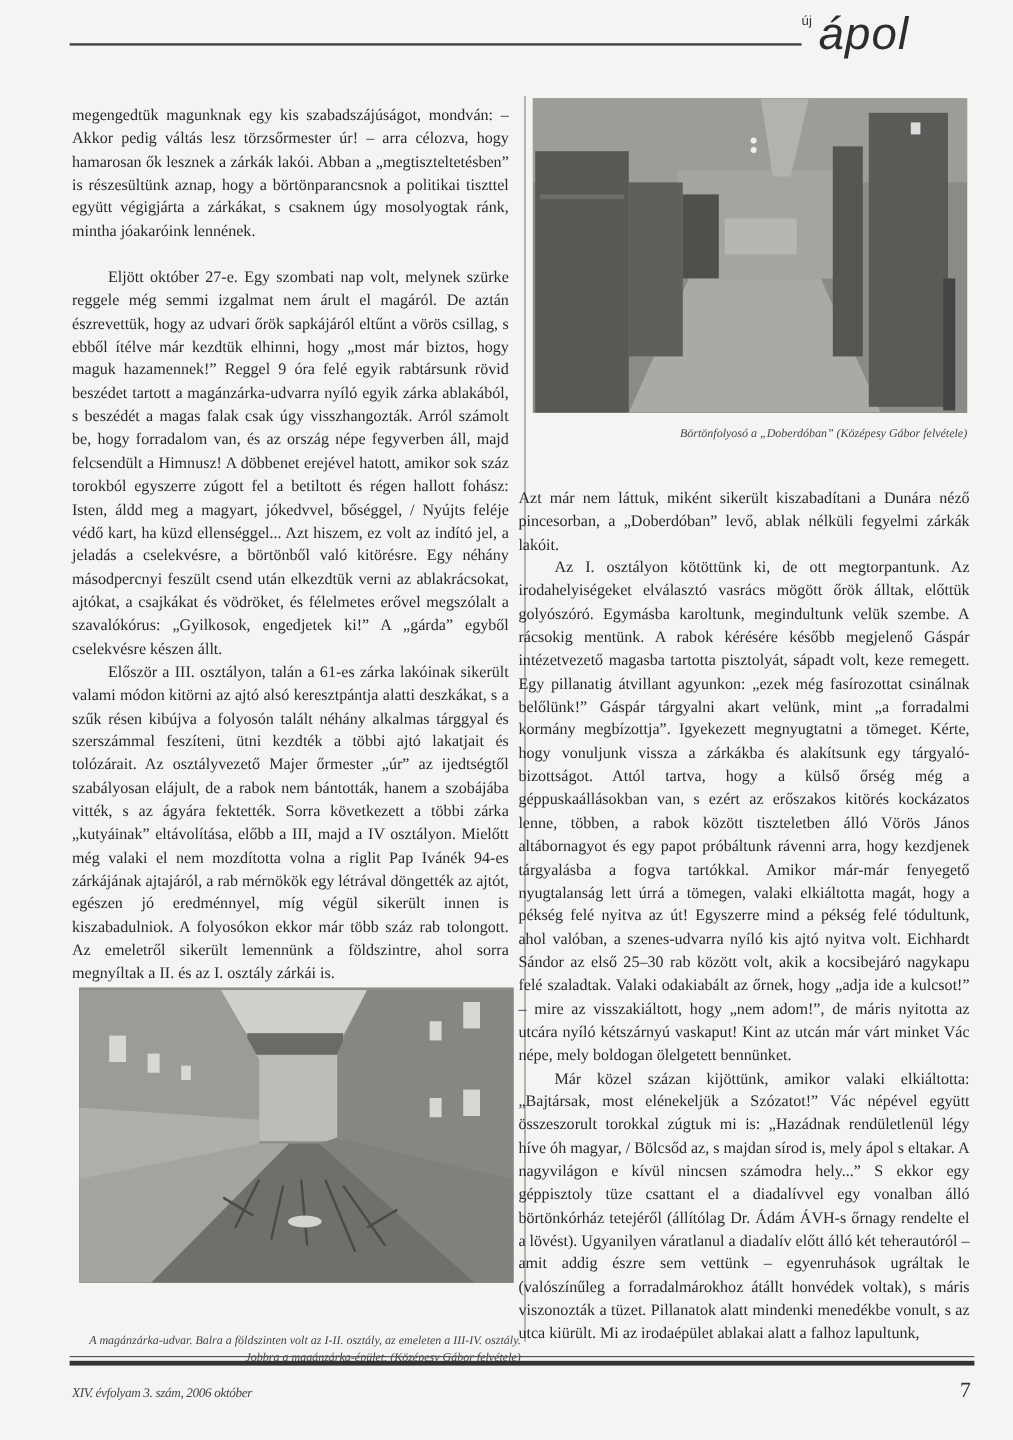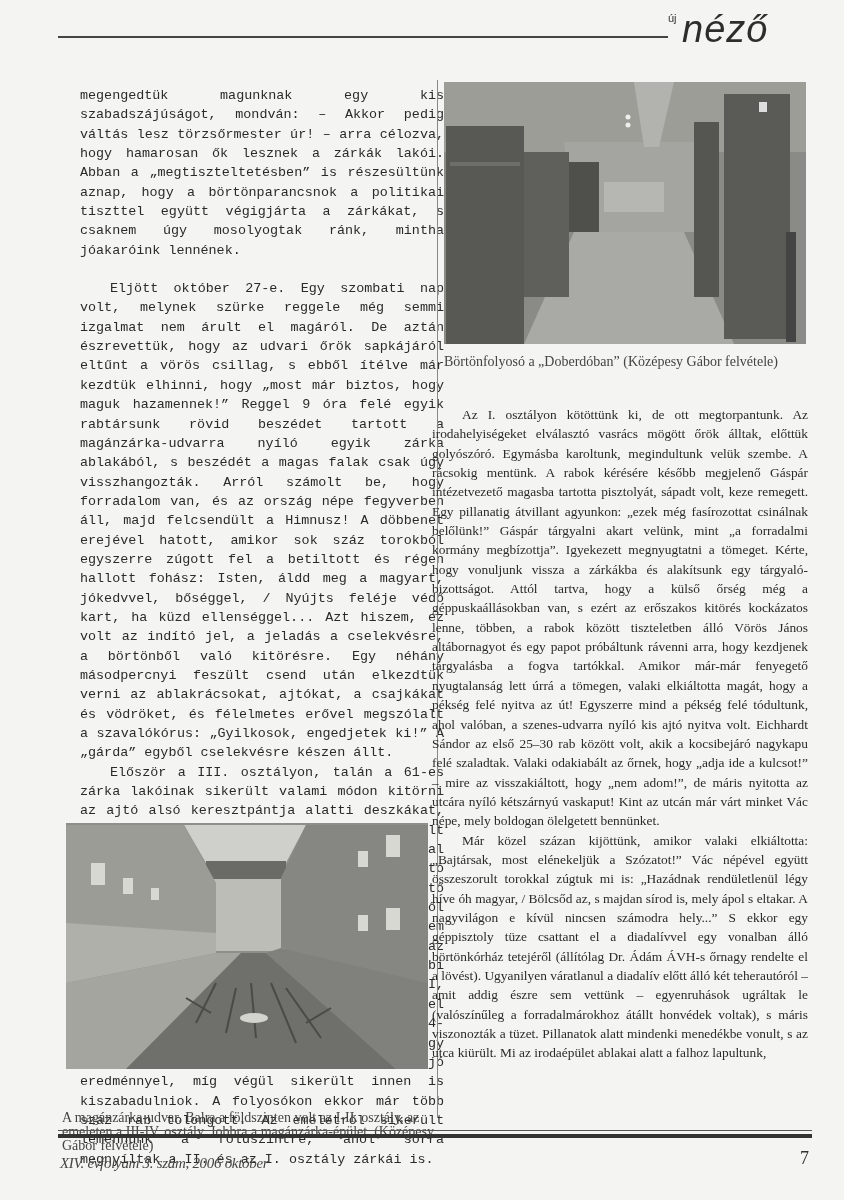--- a/index.html
+++ b/index.html
@@ -22,58 +22,58 @@
     position: absolute; left: 14px; top: 6px; font-size: 38px; font-style: italic;
     color: #2d2d2d; font-family: "Liberation Sans", sans-serif; letter-spacing: 1px;
     line-height: 1;
   }
   .col {
     position: absolute; font-size: 13.4px; line-height: 19.35px; text-align: justify;
   }
   .col p { margin: 0; }
   .col p.indent { text-indent: 30px; }
   .col p.gap { margin-top: 19px; }
-  #col-left { left: 80px; top: 86px; width: 364px; font-family: Liberation Mono, monospace; }
+  #col-left { left: 60px; top: 86px; width: 364px; }
   #col-right { left: 432px; top: 405px; width: 376px; }
   .divider {
     position: absolute; left: 437px; top: 80px; width: 1px; height: 1038px;
     background: #888;
   }
   .photo {
     position: absolute; overflow: hidden; background: #777;
   }
   #photo-corridor { left: 444px; top: 82px; width: 362px; height: 262px; }
   #photo-courtyard { left: 66px; top: 823px; width: 362px; height: 246px; }
   .caption {
-    position: absolute; font-size: 14px; line-height: 14px;
-    color: #444; text-align: left;
+    position: absolute; font-style: italic; font-size: 10px; line-height: 14px;
+    color: #444; text-align: right;
   }
   #caption-corridor { left: 444px; top: 355px; width: 362px; }
   #caption-courtyard { left: 62px; top: 1111px; width: 372px; }
   .footer-rule-thin {
     position: absolute; left: 58px; top: 1130px; width: 754px; height: 1px; background: #555;
   }
   .footer-rule-thick {
     position: absolute; left: 58px; top: 1134px; width: 754px; height: 4px; background: #333;
   }
   .footer-issue {
-    position: absolute; left: 60px; top: 1155px; font-size: 15px; font-style: italic;
+    position: absolute; left: 60px; top: 1155px; font-size: 11px; font-style: italic;
     color: #444; letter-spacing: -0.3px;
   }
   .page-number {
     position: absolute; left: 800px; top: 1148px; font-size: 18px; color: #333;
   }
 </style>
 </head>
 <body>
 
 <div class="header-rule"></div>
 <div class="brand">
   <span class="brand-small">új</span>
-  <span class="brand-big">néző</span>
+  <span class="brand-big">ápol</span>
 </div>
 
 <div class="col" id="col-left">
   <p>megengedtük magunknak egy kis szabadszájúságot, mondván: – Akkor pedig váltás lesz törzsőrmester úr! – arra célozva, hogy hamarosan ők lesznek a zárkák lakói. Abban a „megtiszteltetésben” is részesültünk aznap, hogy a börtönparancsnok a politikai tiszttel együtt végigjárta a zárkákat, s csaknem úgy mosolyogtak ránk, mintha jóakaróink lennének.</p>
   <p class="indent gap">Eljött október 27-e. Egy szombati nap volt, melynek szürke reggele még semmi izgalmat nem árult el magáról. De aztán észrevettük, hogy az udvari őrök sapkájáról eltűnt a vörös csillag, s ebből ítélve már kezdtük elhinni, hogy „most már biztos, hogy maguk hazamennek!” Reggel 9 óra felé egyik rabtársunk rövid beszédet tartott a magánzárka-udvarra nyíló egyik zárka ablakából, s beszédét a magas falak csak úgy visszhangozták. Arról számolt be, hogy forradalom van, és az ország népe fegyverben áll, majd felcsendült a Himnusz! A döbbenet erejével hatott, amikor sok száz torokból egyszerre zúgott fel a betiltott és régen hallott fohász: Isten, áldd meg a magyart, jókedvvel, bőséggel, / Nyújts feléje védő kart, ha küzd ellenséggel... Azt hiszem, ez volt az indító jel, a jeladás a cselekvésre, a börtönből való kitörésre. Egy néhány másodpercnyi feszült csend után elkezdtük verni az ablakrácsokat, ajtókat, a csajkákat és vödröket, és félelmetes erővel megszólalt a szavalókórus: „Gyilkosok, engedjetek ki!” A „gárda” egyből cselekvésre készen állt.</p>
   <p class="indent">Először a III. osztályon, talán a 61-es zárka lakóinak sikerült valami módon kitörni az ajtó alsó keresztpántja alatti deszkákat, s a szűk résen kibújva a folyosón talált néhány alkalmas tárggyal és szerszámmal feszíteni, ütni kezdték a többi ajtó lakatjait és tolózárait. Az osztályvezető Majer őrmester „úr” az ijedtségtől szabályosan elájult, de a rabok nem bántották, hanem a szobájába vitték, s az ágyára fektették. Sorra következett a többi zárka „kutyáinak” eltávolítása, előbb a III, majd a IV osztályon. Mielőtt még valaki el nem mozdította volna a riglit Pap Ivánék 94-es zárkájának ajtajáról, a rab mérnökök egy létrával döngették az ajtót, egészen jó eredménnyel, míg végül sikerült innen is kiszabadulniok. A folyosókon ekkor már több száz rab tolongott. Az emeletről sikerült lemennünk a földszintre, ahol sorra megnyíltak a II. és az I. osztály zárkái is.</p>
 </div>
 
 <div class="divider"></div>
 
@@ -93,20 +93,21 @@
     <rect x="315" y="20" width="8" height="10" fill="#ddd"></rect>
     <rect x="342" y="150" width="10" height="110" fill="#444"></rect>
     <polygon points="190,0 230,0 215,65 200,65" fill="#b2b2ae"></polygon>
     <circle cx="184" cy="35" r="2.5" fill="#eee"></circle>
     <circle cx="184" cy="43" r="2.5" fill="#eee"></circle>
   </svg>
 </div>
 <div class="caption" id="caption-corridor">Börtönfolyosó a „Doberdóban” (Középesy Gábor felvétele)</div>
 
 <div class="col" id="col-right">
+  <p>Azt már nem láttuk, miként sikerült kiszabadítani a Dunára néző pincesorban, a „Doberdóban” levő, ablak nélküli fegyelmi zárkák lakóit.</p>
   <p class="indent">Az I. osztályon kötöttünk ki, de ott megtorpantunk. Az irodahelyiségeket elválasztó vasrács mögött őrök álltak, előttük golyószóró. Egymásba karoltunk, megindultunk velük szembe. A rácsokig mentünk. A rabok kérésére később megjelenő Gáspár intézetvezető magasba tartotta pisztolyát, sápadt volt, keze remegett. Egy pillanatig átvillant agyunkon: „ezek még fasírozottat csinálnak belőlünk!” Gáspár tárgyalni akart velünk, mint „a forradalmi kormány megbízottja”. Igyekezett megnyugtatni a tömeget. Kérte, hogy vonuljunk vissza a zárkákba és alakítsunk egy tárgyaló-bizottságot. Attól tartva, hogy a külső őrség még a géppuskaállásokban van, s ezért az erőszakos kitörés kockázatos lenne, többen, a rabok között tiszteletben álló Vörös János altábornagyot és egy papot próbáltunk rávenni arra, hogy kezdjenek tárgyalásba a fogva tartókkal. Amikor már-már fenyegető nyugtalanság lett úrrá a tömegen, valaki elkiáltotta magát, hogy a pékség felé nyitva az út! Egyszerre mind a pékség felé tódultunk, ahol valóban, a szenes-udvarra nyíló kis ajtó nyitva volt. Eichhardt Sándor az első 25–30 rab között volt, akik a kocsibejáró nagykapu felé szaladtak. Valaki odakiabált az őrnek, hogy „adja ide a kulcsot!” – mire az visszakiáltott, hogy „nem adom!”, de máris nyitotta az utcára nyíló kétszárnyú vaskaput! Kint az utcán már várt minket Vác népe, mely boldogan ölelgetett bennünket.</p>
   <p class="indent">Már közel százan kijöttünk, amikor valaki elkiáltotta: „Bajtársak, most elénekeljük a Szózatot!” Vác népével együtt összeszorult torokkal zúgtuk mi is: „Hazádnak rendületlenül légy híve óh magyar, / Bölcsőd az, s majdan sírod is, mely ápol s eltakar. A nagyvilágon e kívül nincsen számodra hely...” S ekkor egy géppisztoly tüze csattant el a diadalívvel egy vonalban álló börtönkórház tetejéről (állítólag Dr. Ádám ÁVH-s őrnagy rendelte el a lövést). Ugyanilyen váratlanul a diadalív előtt álló két teherautóról – amit addig észre sem vettünk – egyenruhások ugráltak le (valószínűleg a forradalmárokhoz átállt honvédek voltak), s máris viszonozták a tüzet. Pillanatok alatt mindenki menedékbe vonult, s az utca kiürült. Mi az irodaépület ablakai alatt a falhoz lapultunk,</p>
 </div>
 
 <div class="photo" id="photo-courtyard">
   <svg width="362" height="246" viewBox="0 0 362 246">
     <rect x="0" y="0" width="362" height="246" fill="#8e8e8a"></rect>
     <polygon points="118,2 240,2 220,40 140,40" fill="#cfcfcb"></polygon>
     <rect x="140" y="38" width="80" height="90" fill="#bdbdb8"></rect>
     <rect x="140" y="38" width="80" height="18" fill="#6a6a66"></rect>

